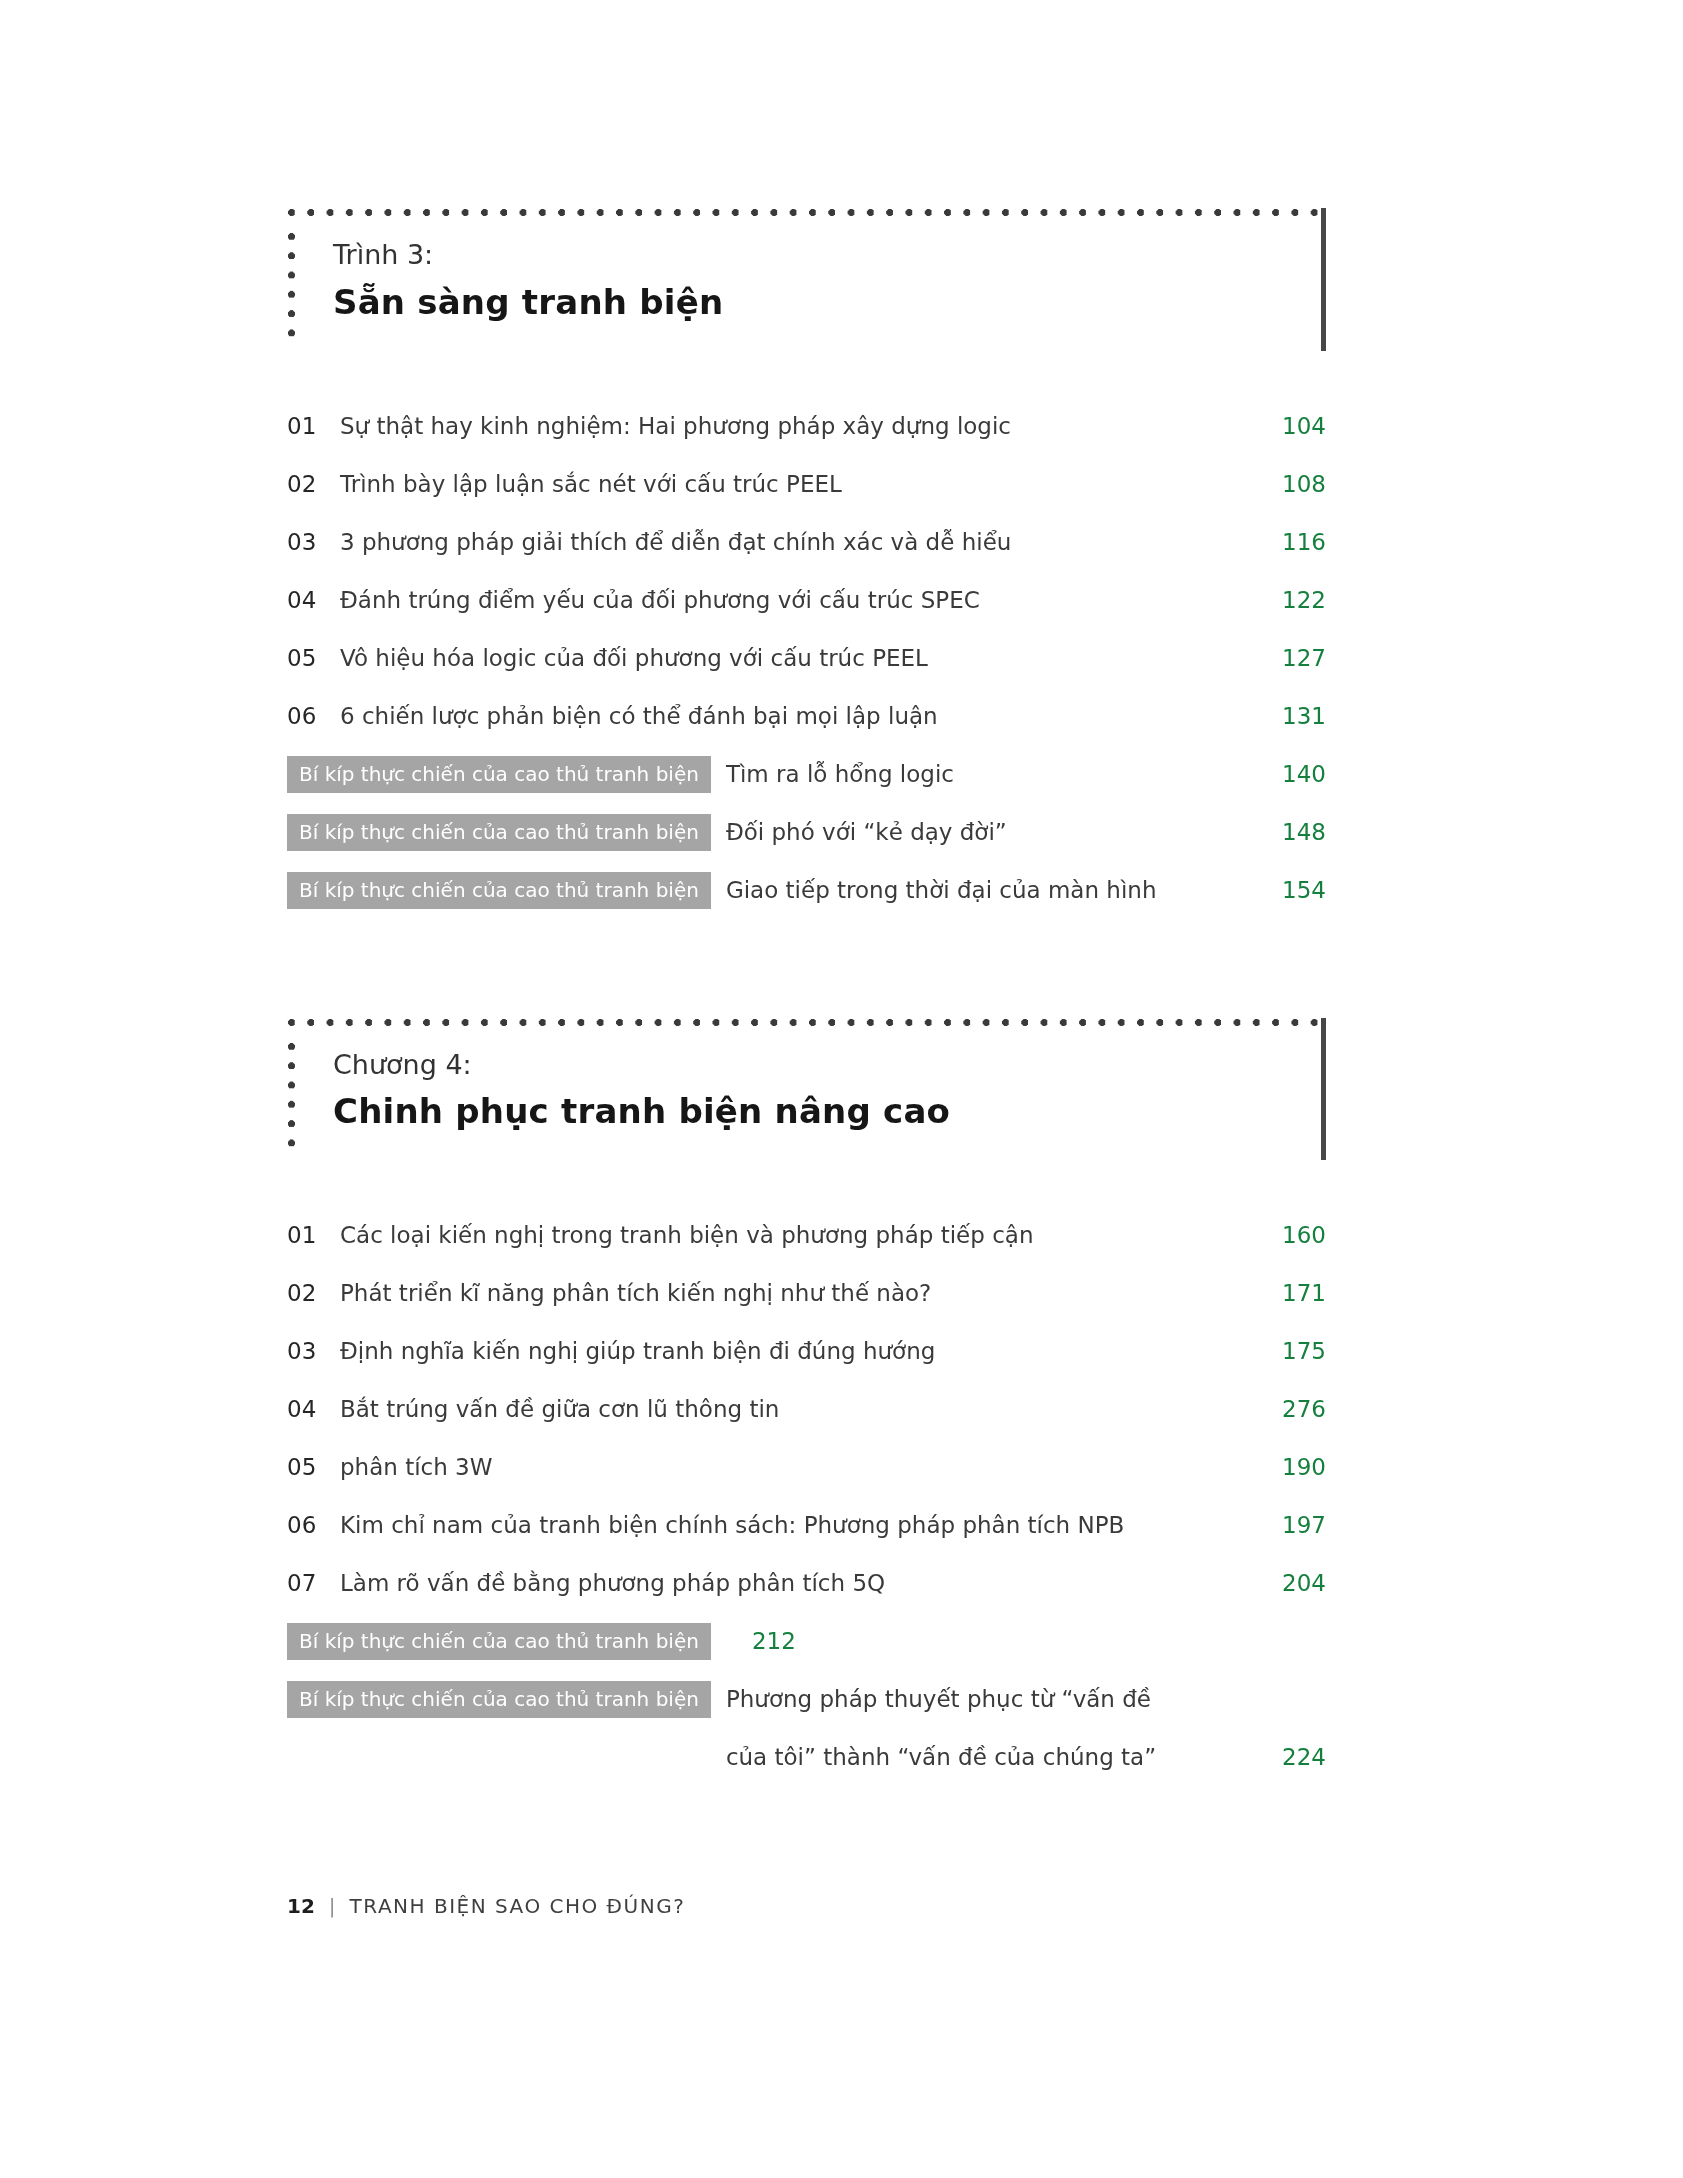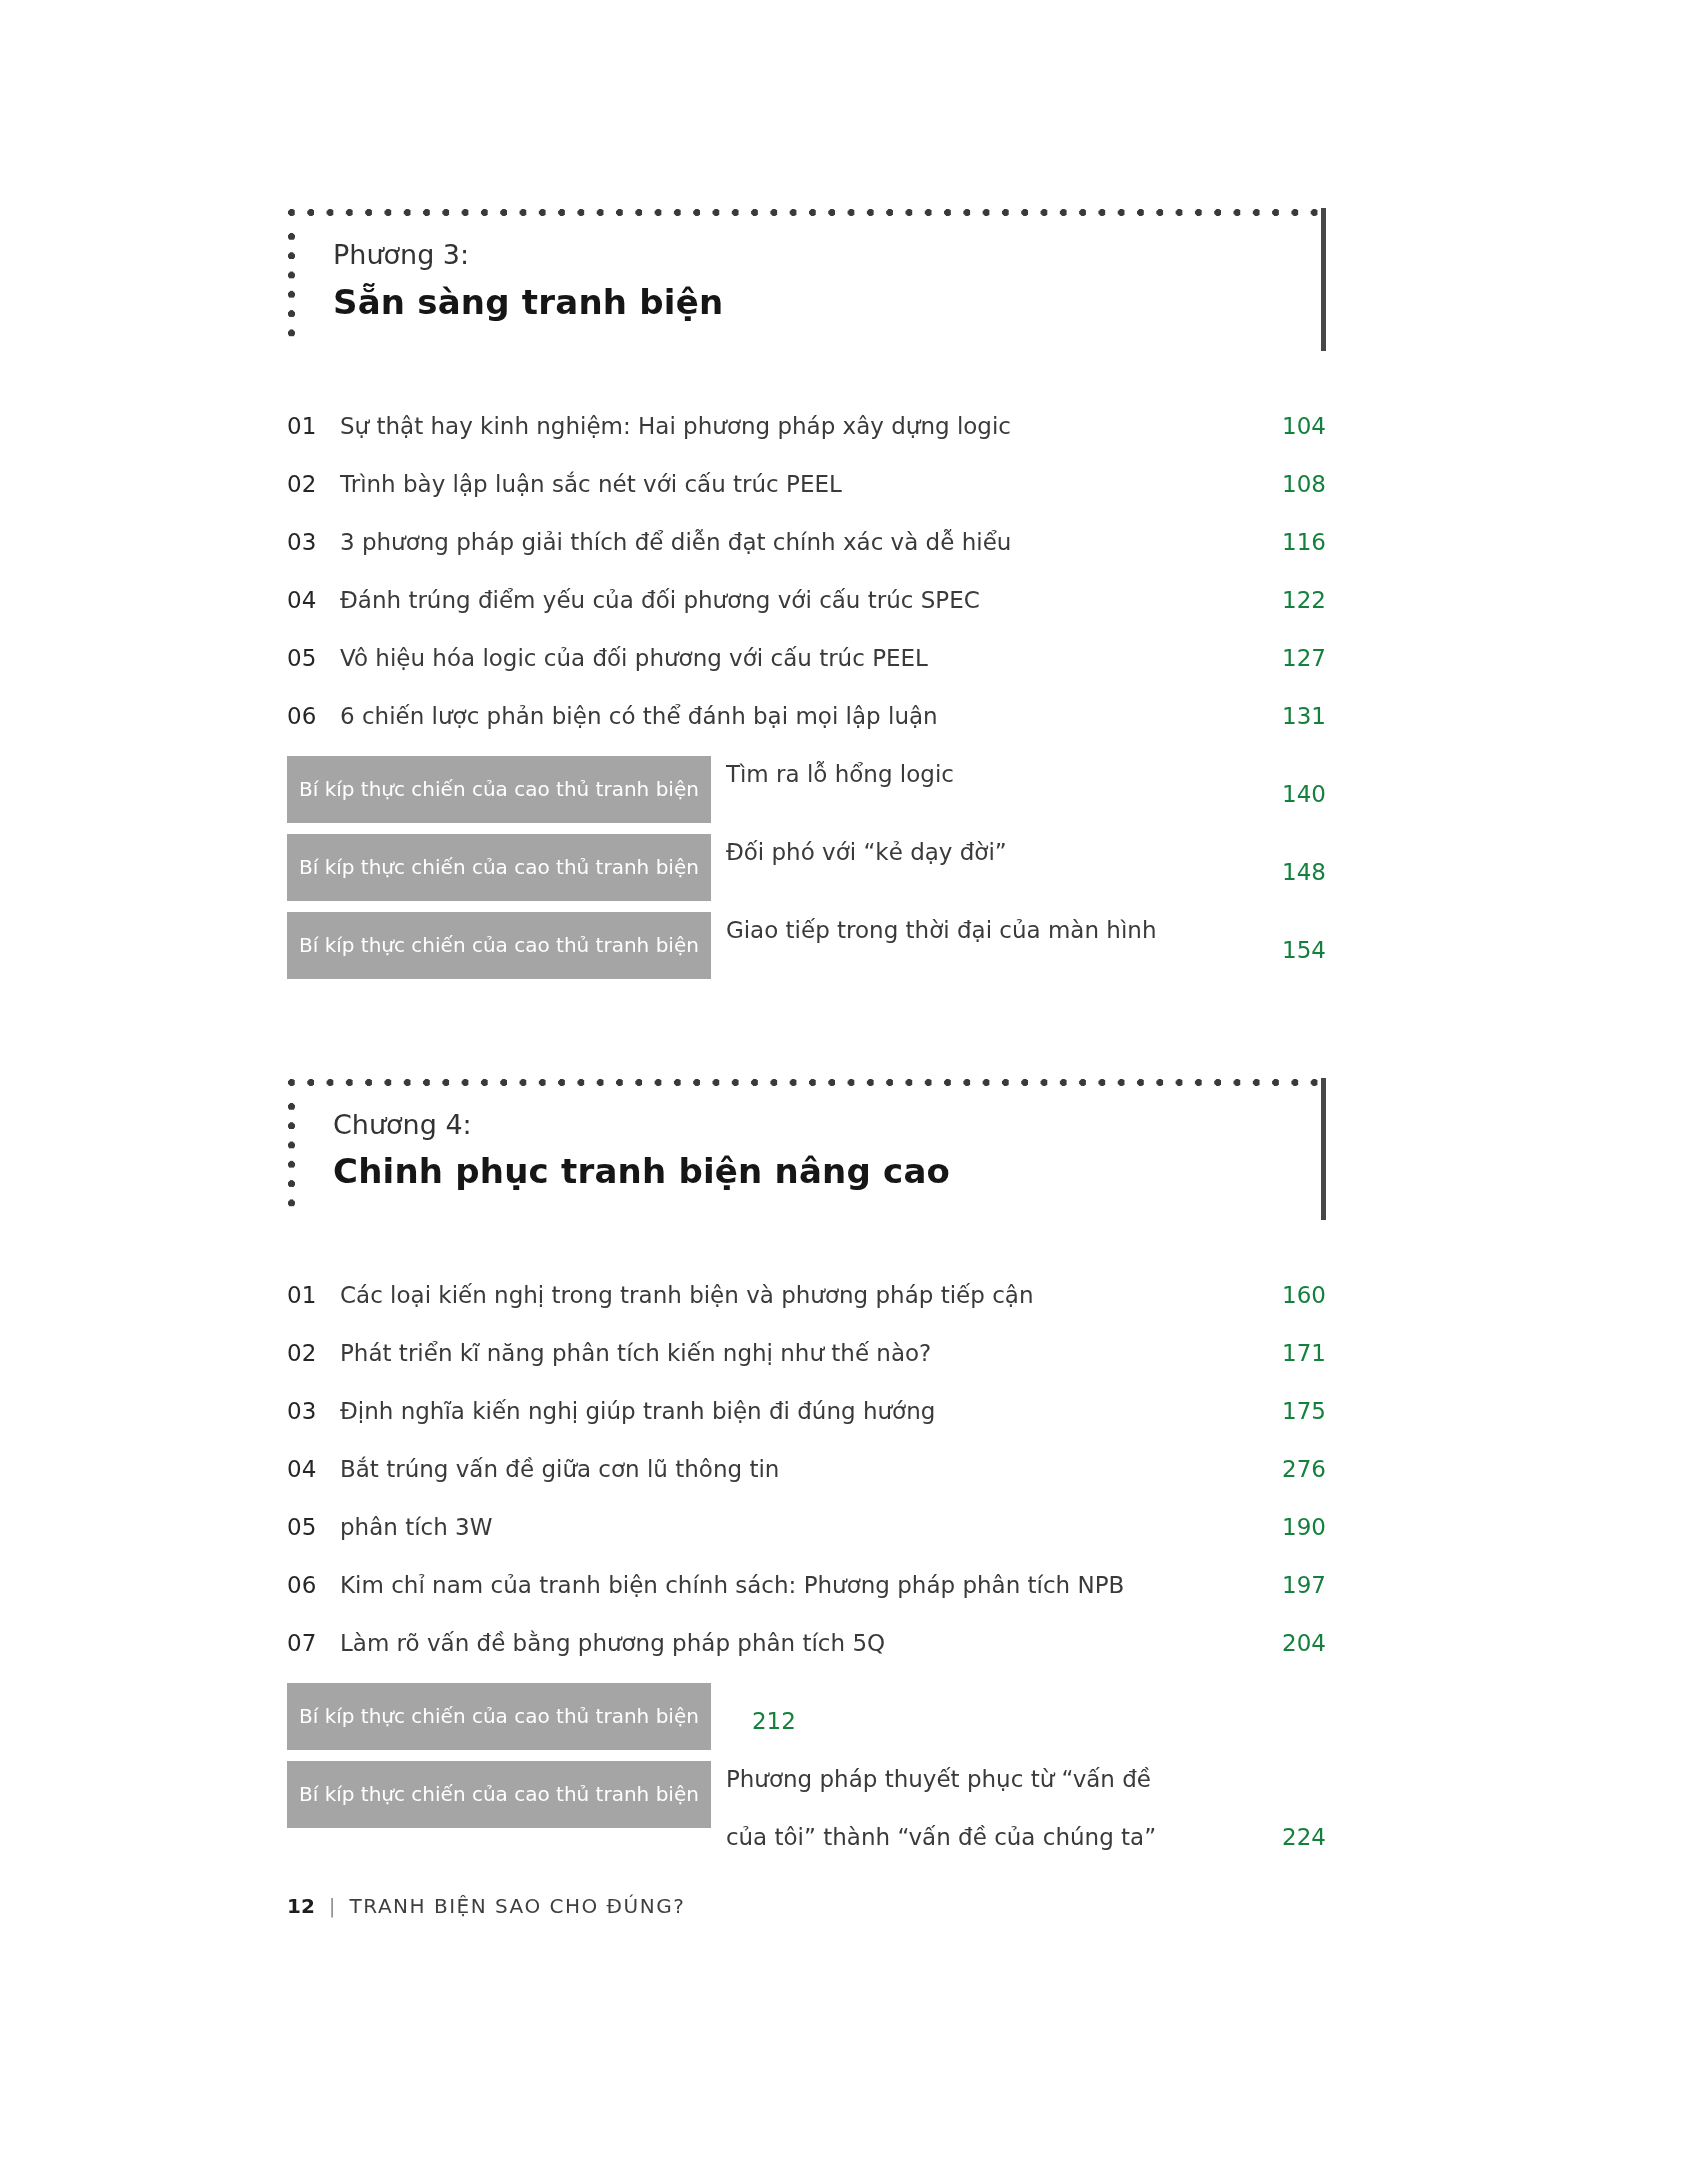--- a/index.html
+++ b/index.html
@@ -34,21 +34,21 @@
   .entries { margin-top:46px; }
   .entry { display:flex; align-items:flex-start; line-height:58px; font-size:23px; }
   .entry .num { font-weight:400; width:53px; flex-shrink:0; color:#262626; align-self:flex-start; }
   .entry .title { flex:1; color:#3a3a3a; }
   .entry .title .line { display:block; }
   .entry .pg { margin-left:24px; text-align:right; min-width:61px; color:#15803d; align-self:flex-end; }
 
   .tip .badge {
     align-self:flex-start; margin-top:11px; flex-shrink:0;
     background:#a5a5a5; color:#ffffff;
-    font-size:20px; line-height:37px; padding:15px 12px;
+    font-size:20px; line-height:37px; padding:0 12px;
     white-space:nowrap;
   }
   .tip .title { margin-left:15px; }
 
   .chapter + .chapter { margin-top:99px; }
 
   .footer {
     position:absolute; left:287px; top:1894px;
     font-size:20px; display:flex; align-items:center; gap:14px;
   }
@@ -59,21 +59,21 @@
 </head>
 <body>
 
 <div class="page">
   <div class="content">
 
     <section class="chapter">
       <div class="chapter-box">
         <span class="dots-top"></span>
         <span class="dots-left"></span>
-        <div class="chapter-label">Phương 3:</div>
+        <div class="chapter-label">Trình 3:</div>
         <h2 class="chapter-title">Sẵn sàng tranh biện</h2>
       </div>
 
       <div class="entries">
         <div class="entry">
           <span class="num">01</span>
           <span class="title">Sự thật hay kinh nghiệm: Hai phương pháp xây dựng logic</span>
           <span class="pg">104</span>
         </div>
         <div class="entry">

